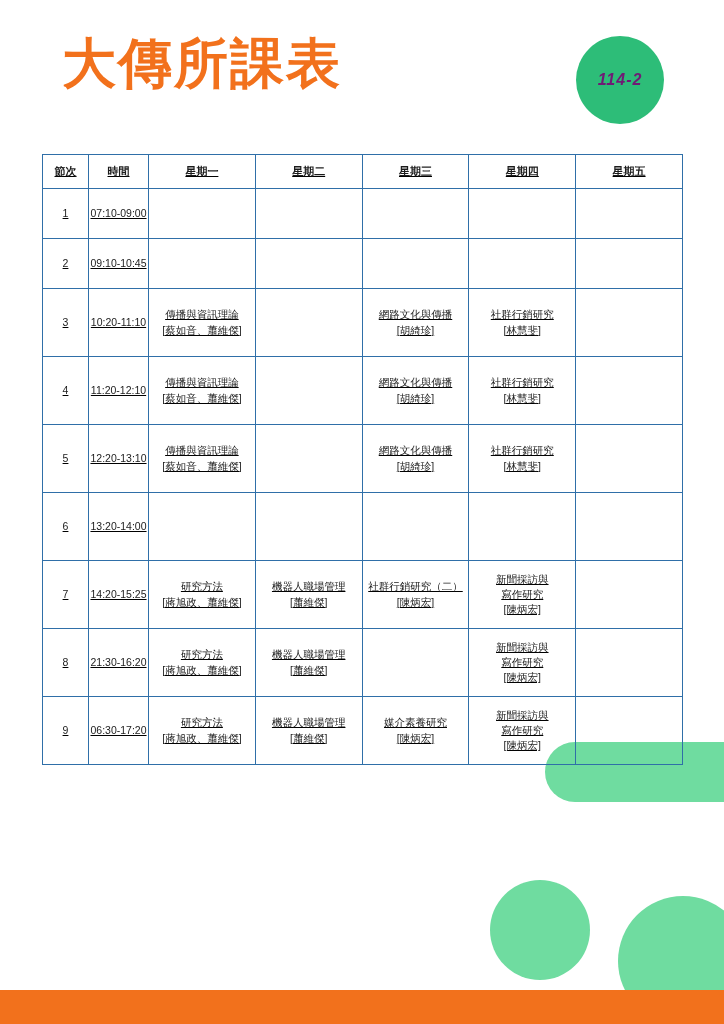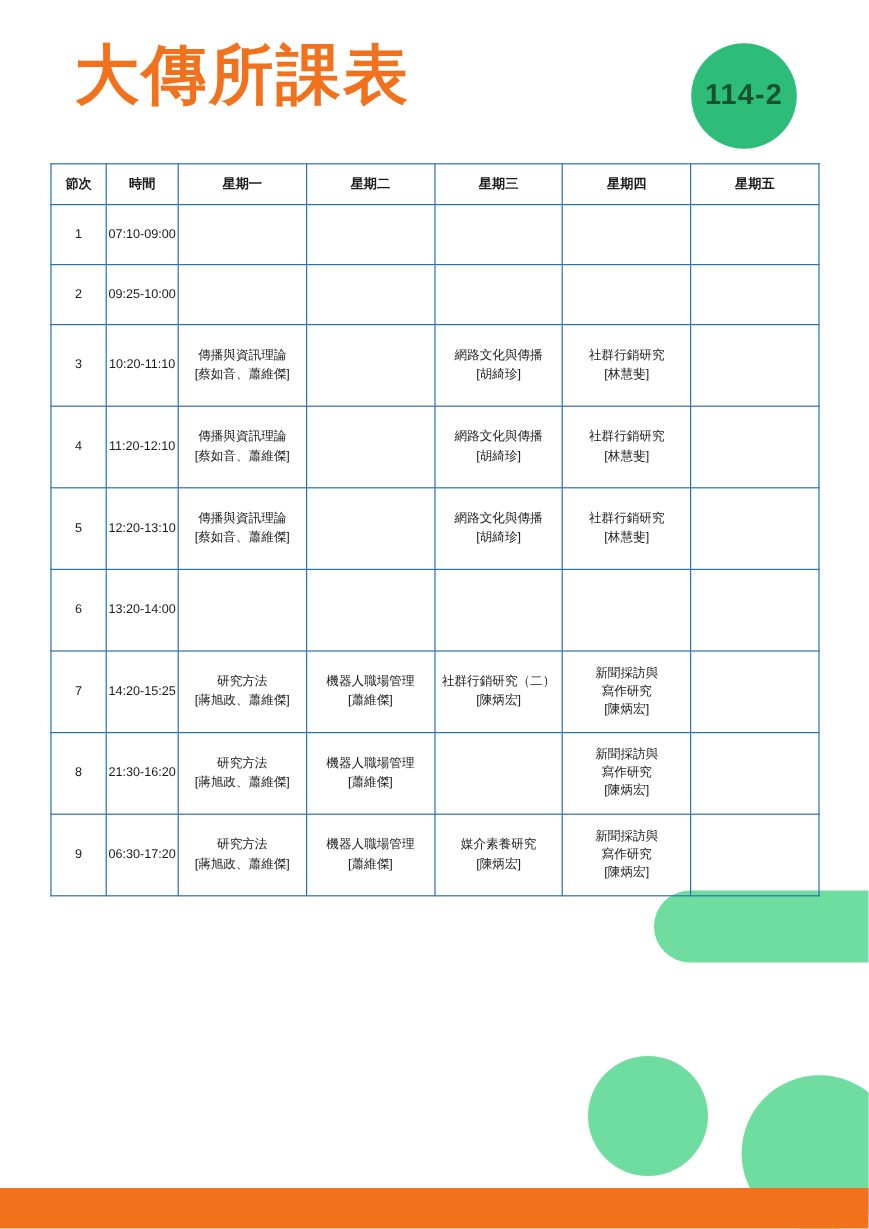--- a/index.html
+++ b/index.html
@@ -64,35 +64,37 @@
     letter-spacing: 2px;
     line-height: 1.1;
     white-space: nowrap;
   }
   .term-badge {
     position: absolute;
     left: 576px; top: 36px;
     width: 88px; height: 88px;
     border-radius: 50%;
     background: #2dbd78;
-    color: #14532d;
-    font-size: 24px;
+    color: #701a75;
+    font-size: 16px;
     font-weight: bold;
     display: flex;
     align-items: center;
     justify-content: center;
     letter-spacing: 1px;
+    font-style: italic;
   }
 
   
   .table-wrap {
     position: absolute;
-    left: 42px; top: 136px;
+    left: 42px; top: 154px;
     width: 640px;
     z-index: 2;
+    text-decoration: underline;
   }
   table.schedule {
     width: 640px;
     border-collapse: collapse;
     background: transparent;
     table-layout: fixed;
   }
   table.schedule th,
   table.schedule td {
     border: 1px solid #2f6fa8;
@@ -161,21 +163,21 @@
             <td class="period">1</td>
             <td class="time">07:10-09:00</td>
             <td></td>
             <td></td>
             <td></td>
             <td></td>
             <td></td>
           </tr>
           <tr style="height: 50px;">
             <td class="period">2</td>
-            <td class="time">09:25-10:00</td>
+            <td class="time">09:10-10:45</td>
             <td></td>
             <td></td>
             <td></td>
             <td></td>
             <td></td>
           </tr>
           <tr style="height: 68px;">
             <td class="period">3</td>
             <td class="time">10:20-11:10</td>
             <td>

